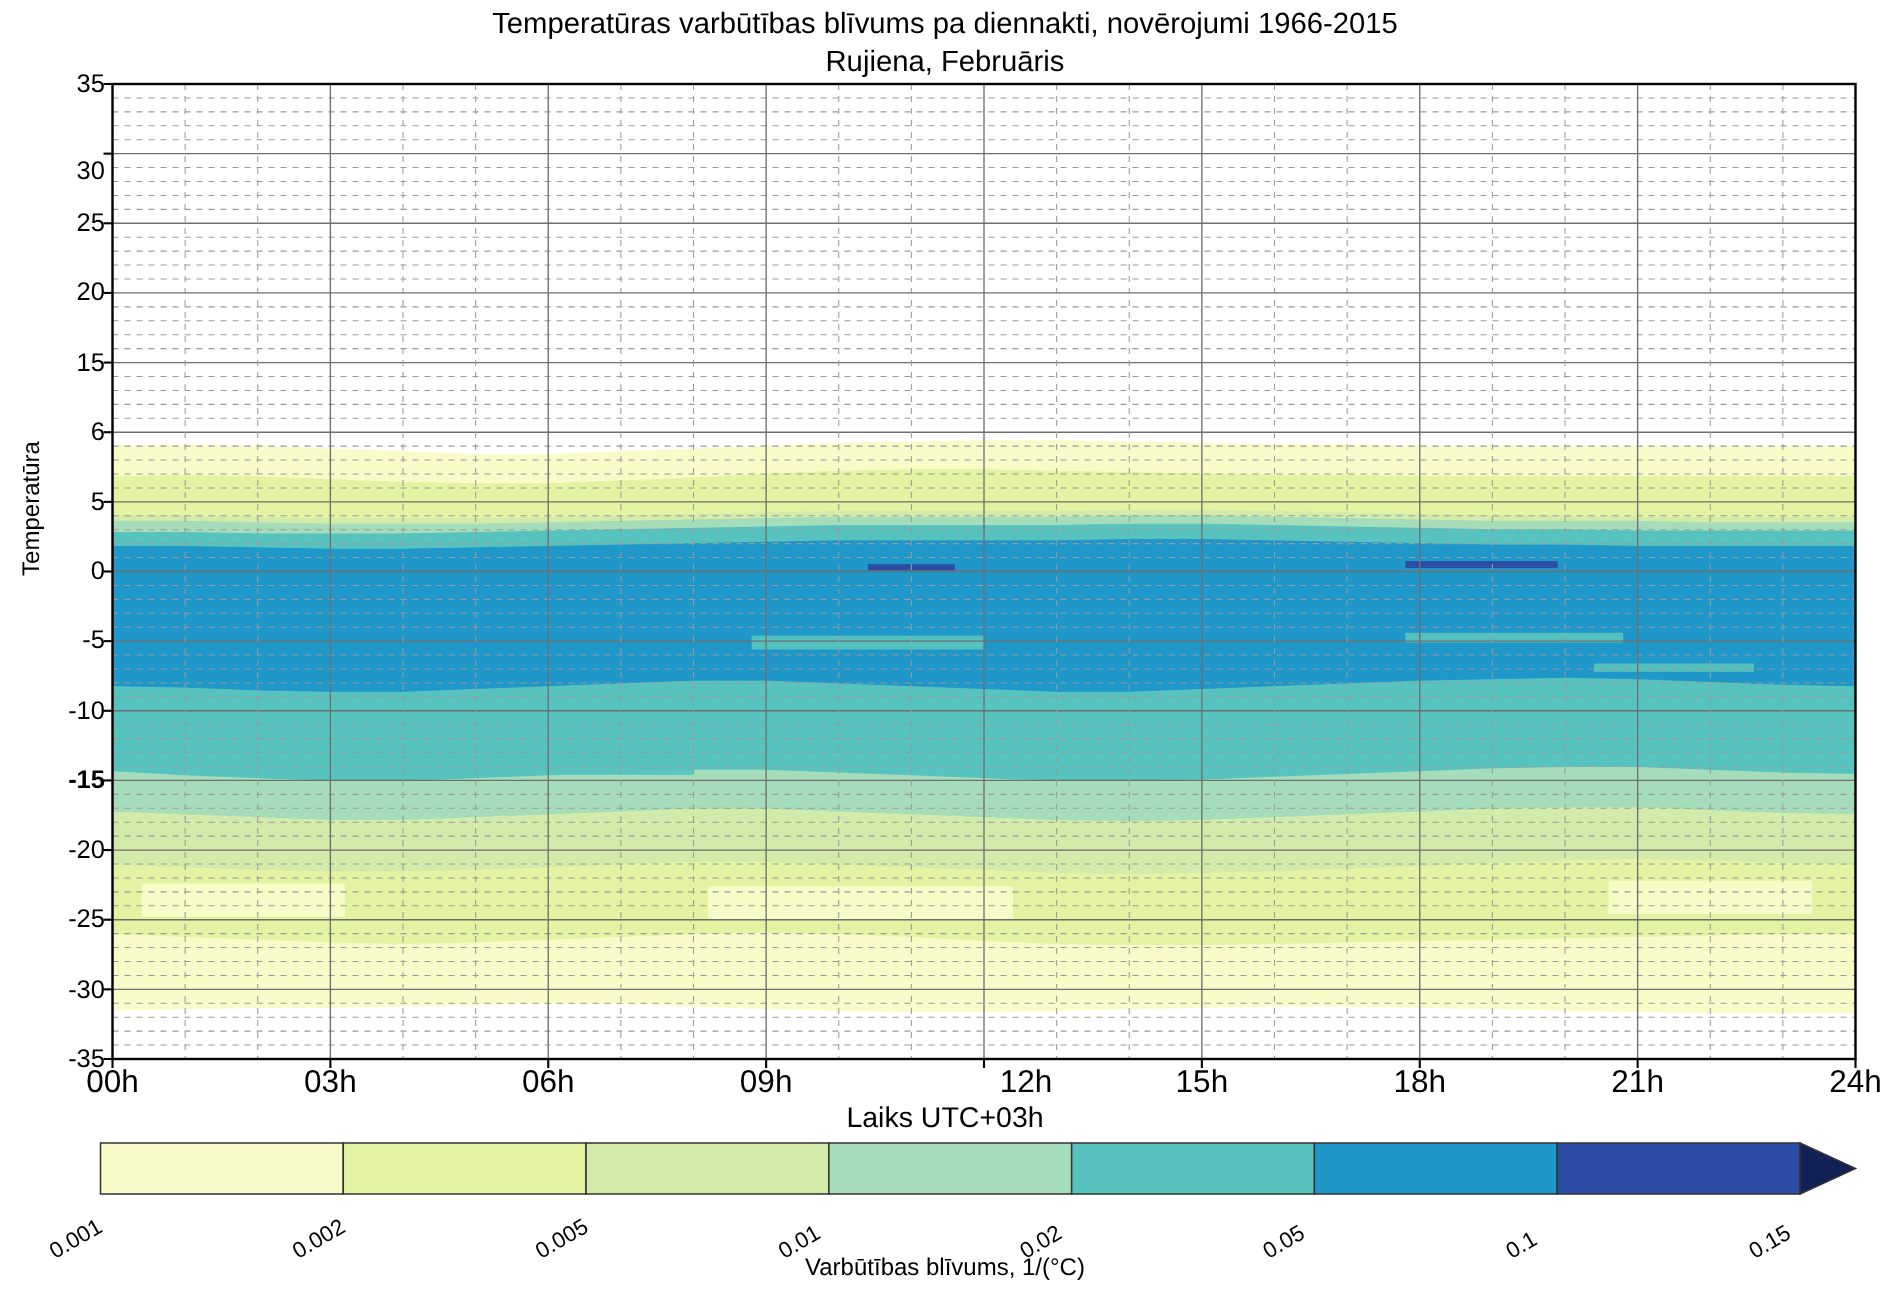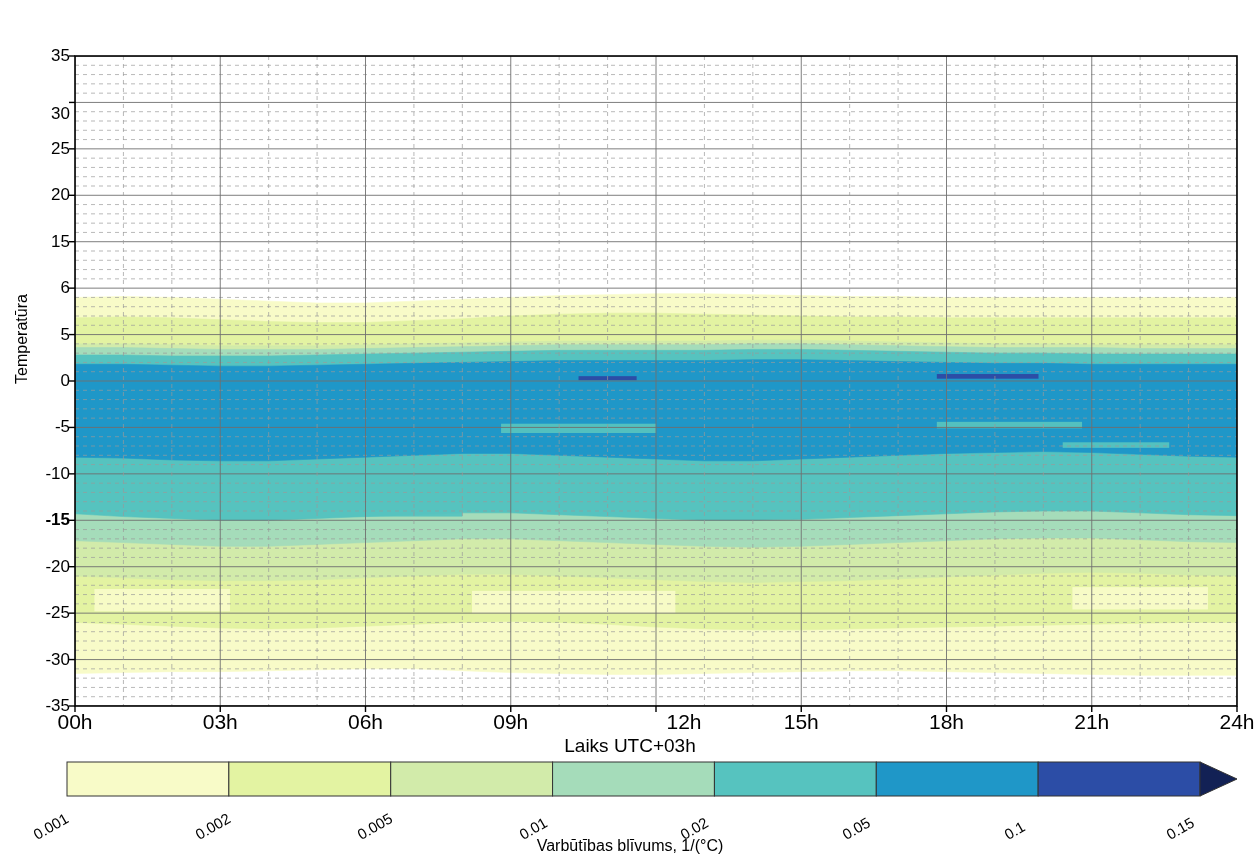--- a/index.html
+++ b/index.html
@@ -21,20 +21,22 @@
           transform:rotate(-30deg) translate(-46px,6px);white-space:nowrap;}
 
   svg{display:block;}
 </style>
 </head>
 <body>
 
 <div id="root">
 
   <div class="title-block">
+    <div class="title-line">Temperatūras varbūtības blīvums pa diennakti, novērojumi 1966-2015</div>
+    <div class="title-line">Rujiena, Februāris</div>
   </div>
 
   <div class="ylabel">Temperatūra</div>
   <div class="xlabel">Laiks UTC+03h</div>
   <div class="cblabel">Varbūtības blīvums, 1/(°C)</div>
 
   <div id="ytick-host" style="position:absolute;left:0;top:0;width:70px;height:868px;">
       <div class="ytick" style="top: 706px;">-35</div>
       <div class="ytick" style="top: 659.571px;">-30</div>
       <div class="ytick" style="top: 613.143px;">-25</div>

